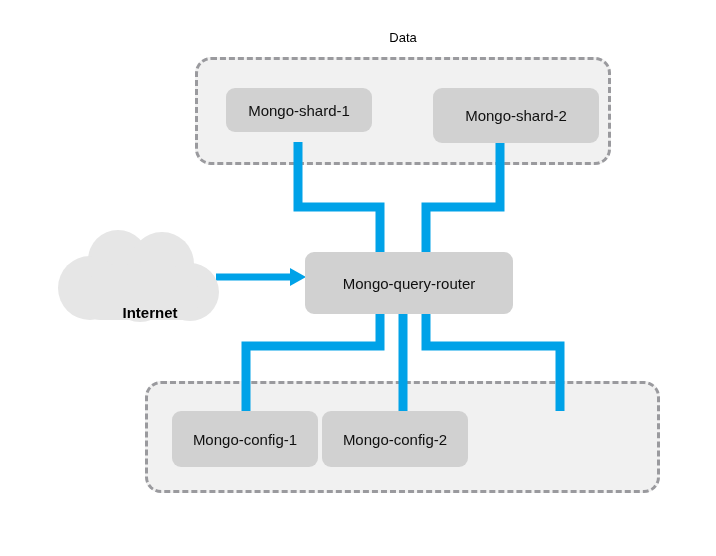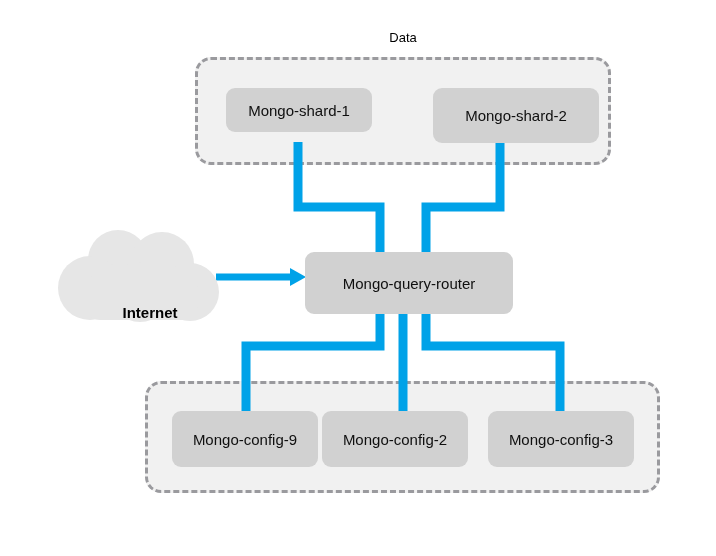--- a/index.html
+++ b/index.html
@@ -140,24 +140,21 @@
 
   <div class="node" id="node-shard-2">
     <span>Mongo-shard-2</span>
   </div>
 
   <div class="node" id="node-router">
     <span>Mongo-query-router</span>
   </div>
 
   <div class="node" id="node-config-1">
-    <span>Mongo-config-9</span>
+    <span>Mongo-config-1</span>
   </div>
 
   <div class="node" id="node-config-2">
     <span>Mongo-config-2</span>
   </div>
 
-  <div class="node" id="node-config-3">
-    <span>Mongo-config-3</span>
-  </div>
 
 </div>
 
 </body></html>

